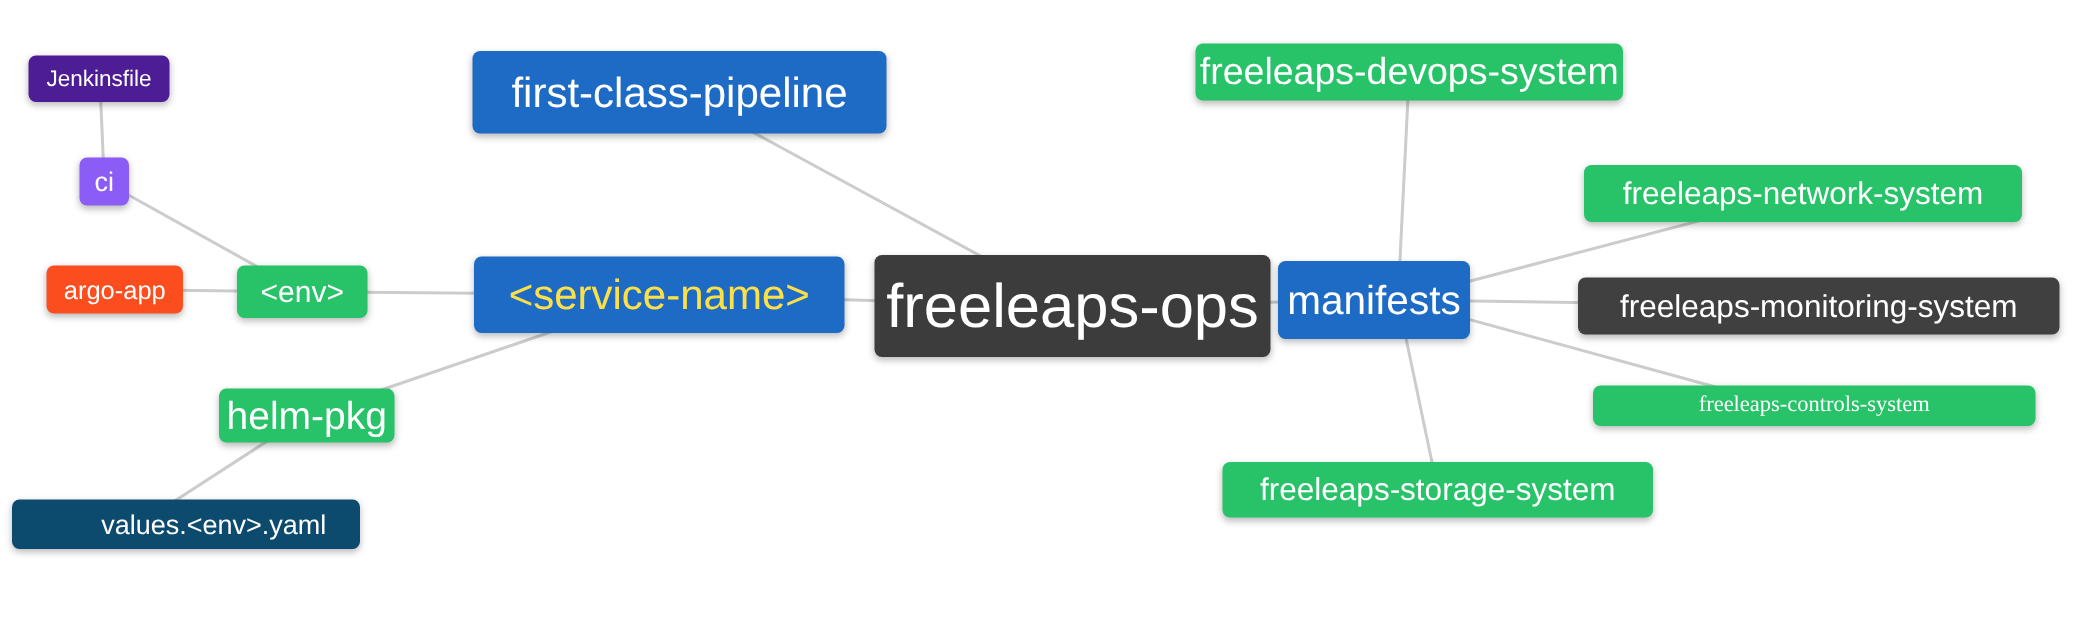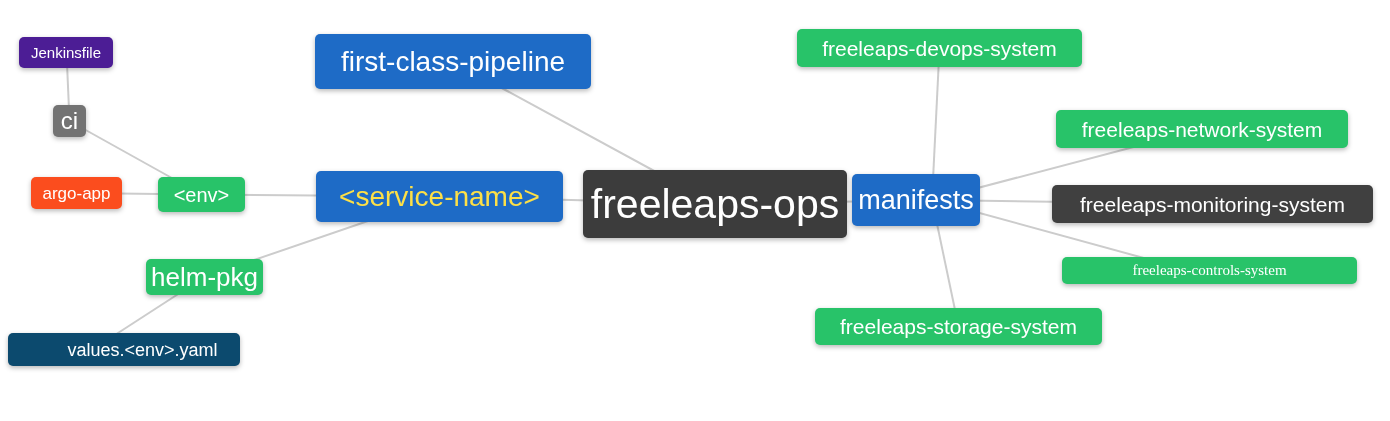--- a/index.html
+++ b/index.html
@@ -65,23 +65,23 @@
       <line x1="932" y1="200" x2="1209.5" y2="276" stroke="#CCCCCC" stroke-width="2"></line>
       <line x1="932" y1="200" x2="958.5" y2="326.5" stroke="#CCCCCC" stroke-width="2"></line>
     </svg>
   <div class="nodes-layer">
       <div class="node" style="left: 583px; top: 170px; width: 264px; height: 68px; font-size: 41px; background: rgb(60, 60, 60); color: rgb(255, 255, 255);">freeleaps-ops</div>
       <div class="node" style="left: 315px; top: 34px; width: 276px; height: 55px; font-size: 28px; background: rgb(30, 107, 198); color: rgb(255, 255, 255);">first-class-pipeline</div>
       <div class="node" style="left: 316px; top: 171px; width: 247px; height: 51px; font-size: 28px; background: rgb(30, 107, 198); color: #fde047;">&lt;service-name&gt;</div>
       <div class="node" style="left: 852px; top: 174px; width: 128px; height: 52px; font-size: 27px; background: rgb(30, 107, 198); color: rgb(255, 255, 255);">manifests</div>
       <div class="node" style="left: 158px; top: 177px; width: 87px; height: 35px; font-size: 20px; background: rgb(40, 195, 105); color: rgb(255, 255, 255);">&lt;env&gt;</div>
       <div class="node" style="left: 146px; top: 259px; width: 117px; height: 36px; font-size: 26px; background: rgb(40, 195, 105); color: rgb(255, 255, 255);">helm-pkg</div>
-      <div class="node" style="left: 53px; top: 105px; width: 33px; height: 32px; font-size: 24px; background: #737373; color: rgb(255, 255, 255);">ci</div>
+      <div class="node" style="left: 53px; top: 105px; width: 33px; height: 32px; font-size: 18px; background: #8b5cf6; color: rgb(255, 255, 255);">ci</div>
       <div class="node" style="left: 31px; top: 177px; width: 91px; height: 32px; font-size: 17px; background: rgb(251, 77, 30); color: rgb(255, 255, 255);">argo-app</div>
       <div class="node" style="left: 8px; top: 333px; width: 195px; height: 33px; font-size: 18px; background: #0c4a6e; color: rgb(255, 255, 255); padding-left: 37px;">values.&lt;env&gt;.yaml</div>
       <div class="node" style="left: 19px; top: 25px; width: 94px; height: 31px; font-size: 15px; background: #4c1d95; color: rgb(255, 255, 255); margin-top: 12px;">Jenkinsfile</div>
-      <div class="node" style="left: 797px; top: 29px; width: 285px; height: 38px; font-size: 21px; background: rgb(40, 195, 105); color: rgb(255, 255, 255);">freeleaps-devops-system</div>
+      <div class="node" style="left: 797px; top: 29px; width: 285px; height: 38px; font-size: 25px; background: rgb(40, 195, 105); color: rgb(255, 255, 255);">freeleaps-devops-system</div>
       <div class="node" style="left: 1056px; top: 110px; width: 292px; height: 38px; font-size: 21px; background: rgb(40, 195, 105); color: rgb(255, 255, 255);">freeleaps-network-system</div>
       <div class="node" style="left: 1052px; top: 185px; width: 321px; height: 38px; font-size: 21px; background: #404040; color: rgb(255, 255, 255);">freeleaps-monitoring-system</div>
       <div class="node" style="left: 1062px; top: 257px; width: 295px; height: 27px; font-size: 15px; background: rgb(40, 195, 105); color: rgb(255, 255, 255); font-family: Liberation Serif, serif;">freeleaps-controls-system</div>
       <div class="node" style="left: 815px; top: 308px; width: 287px; height: 37px; font-size: 21px; background: rgb(40, 195, 105); color: rgb(255, 255, 255);">freeleaps-storage-system</div>
     </div>
 </div>
 
 </body></html>

